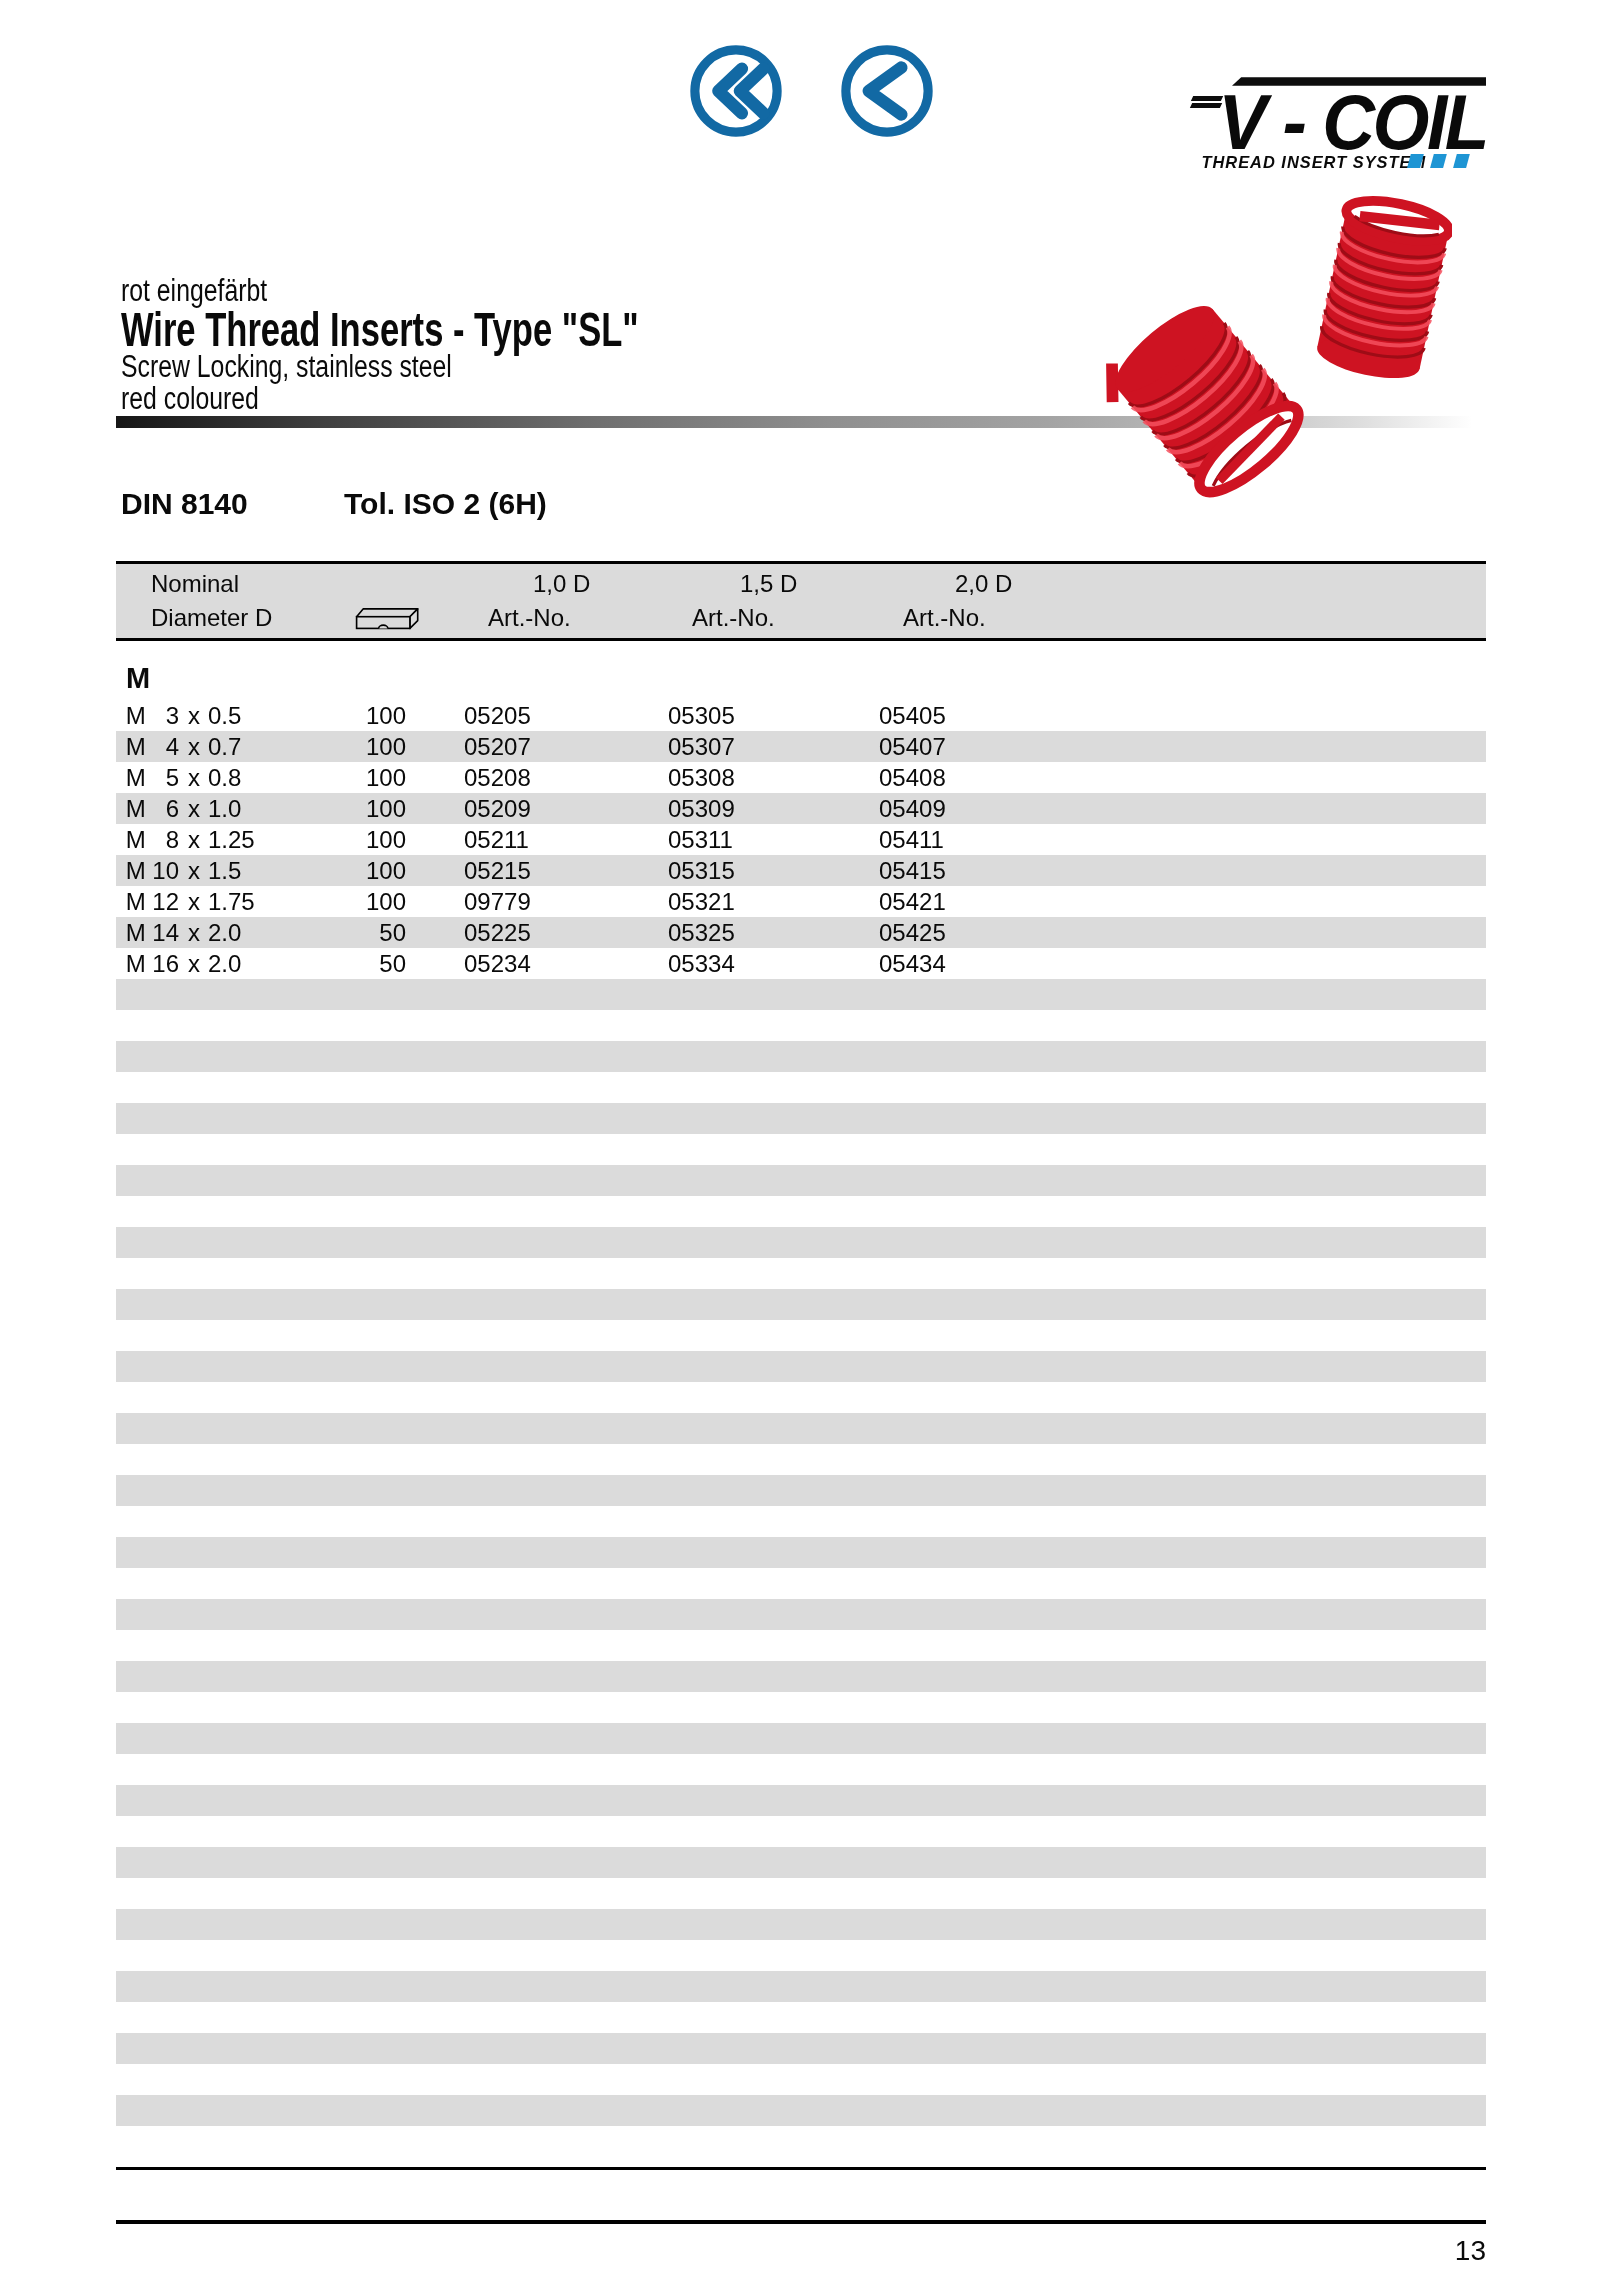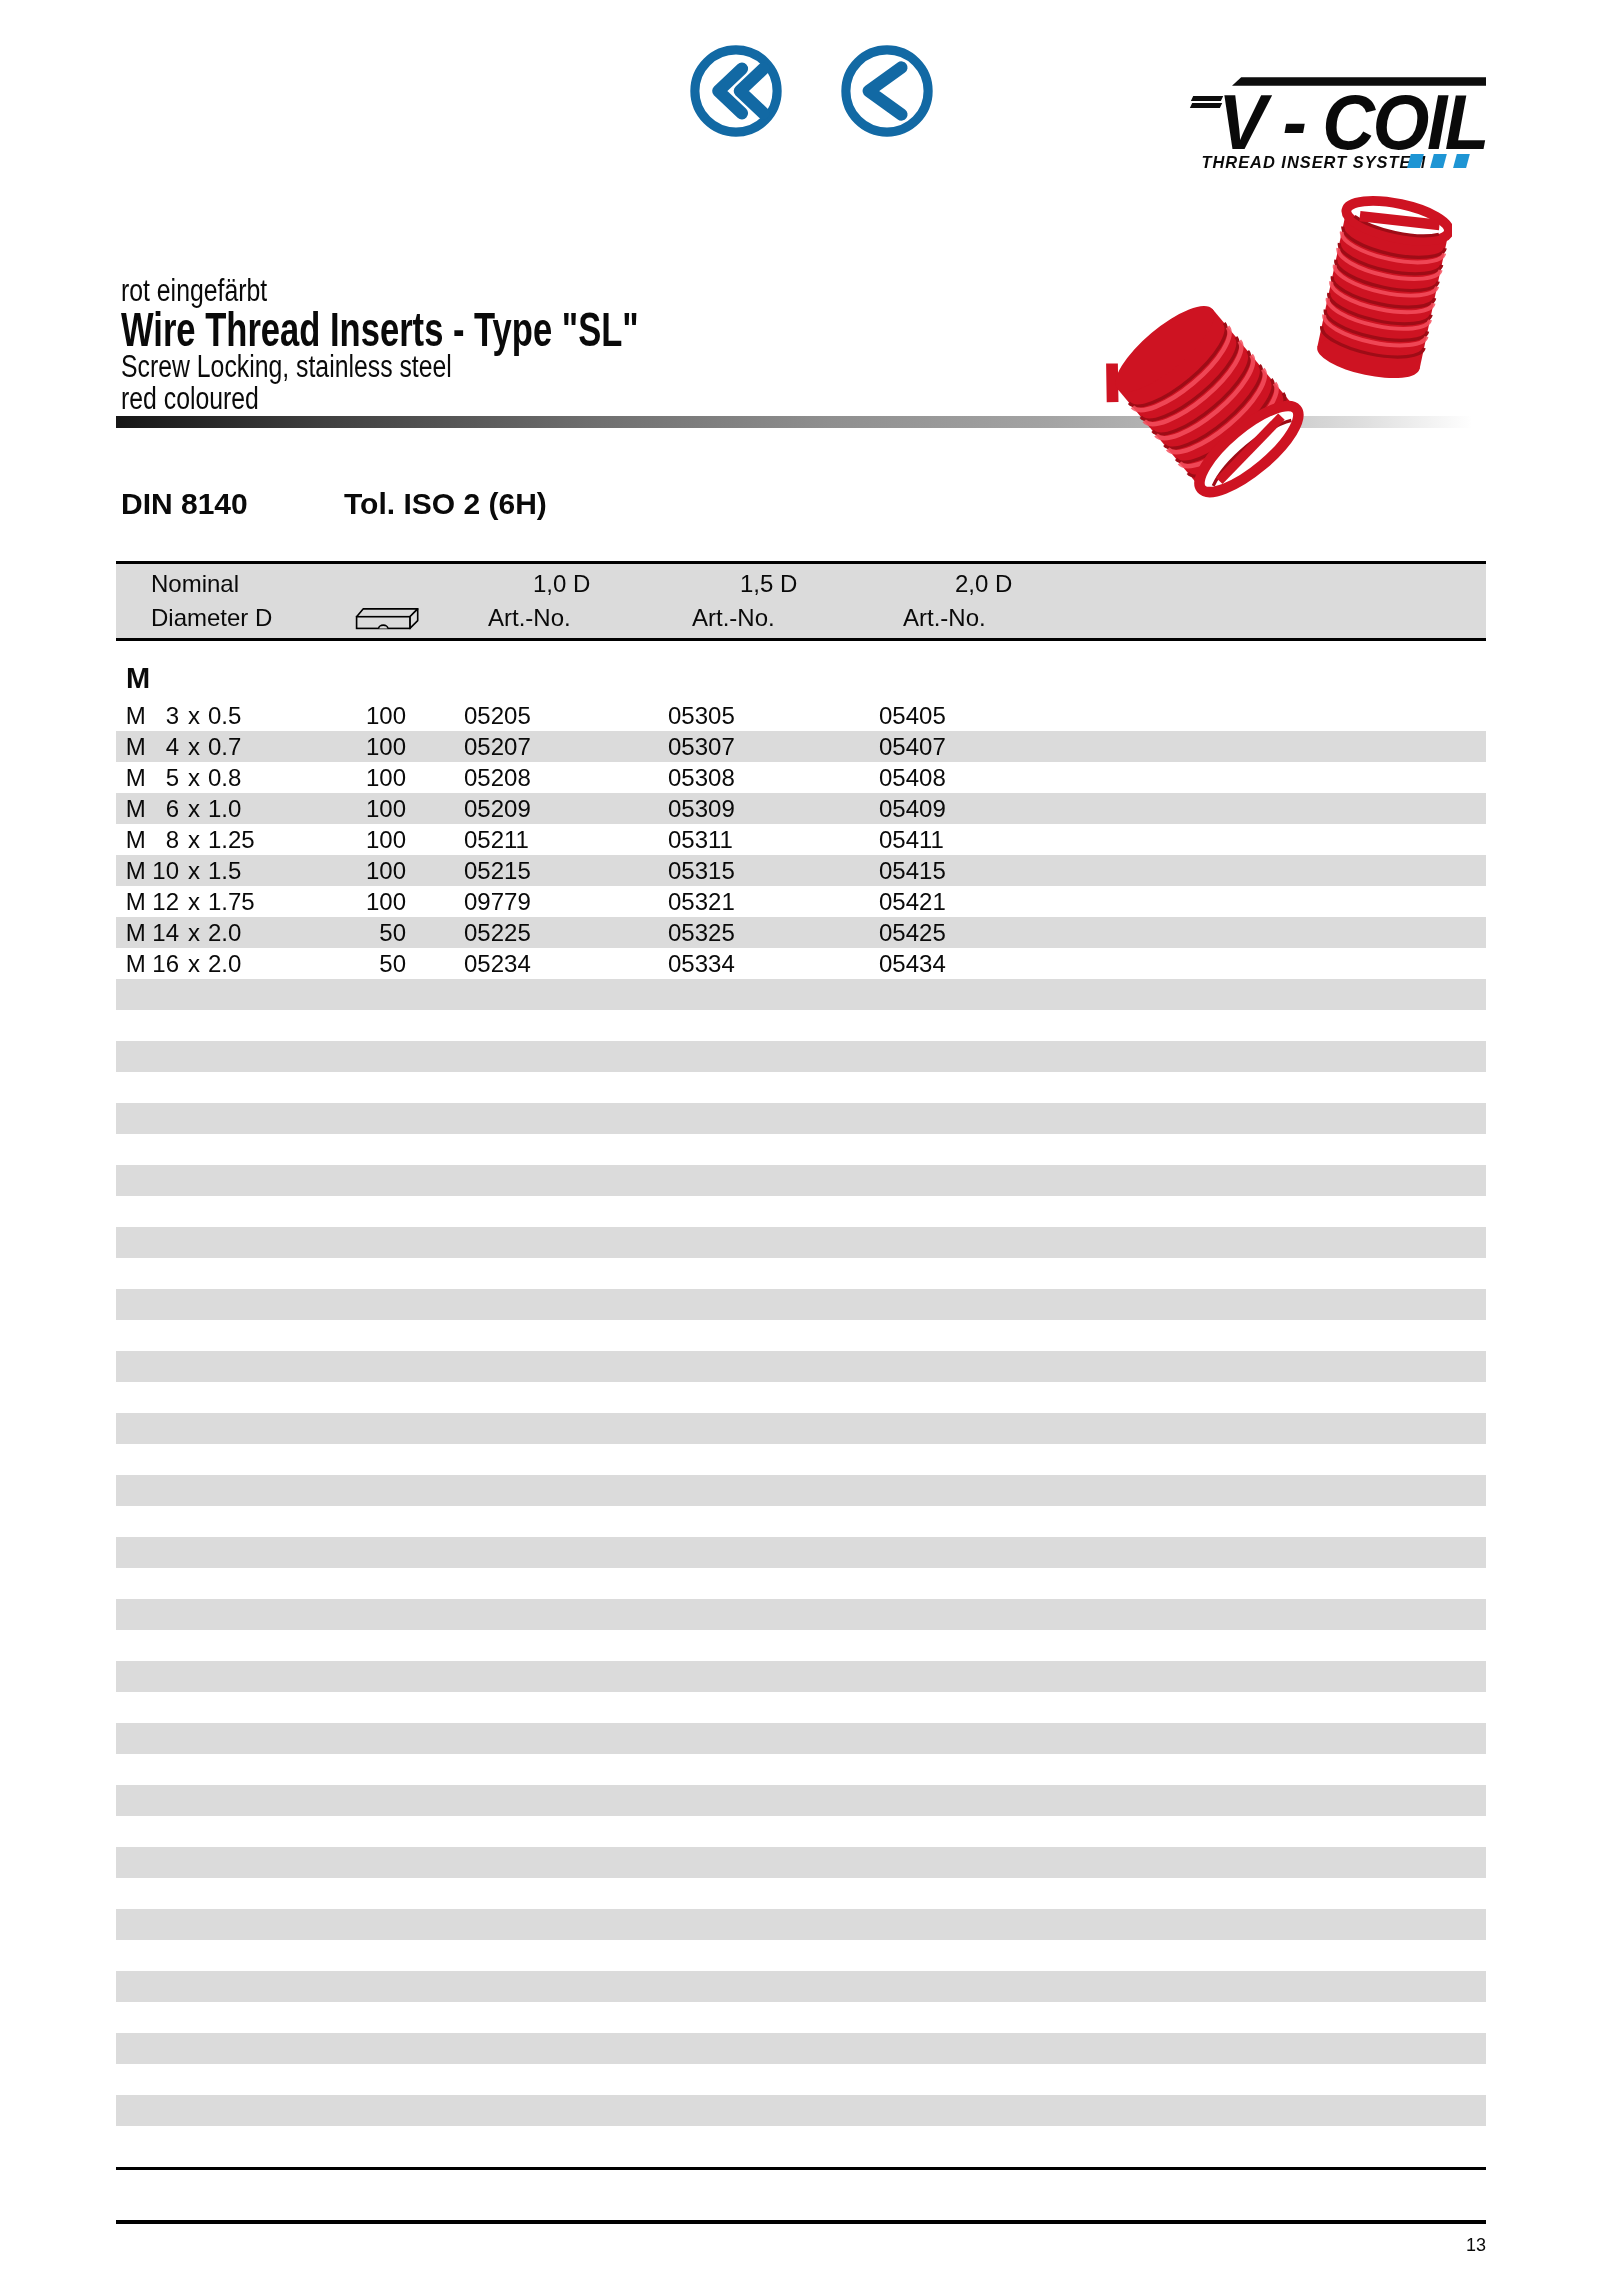--- a/index.html
+++ b/index.html
@@ -57,21 +57,21 @@
   .c-m{left:9.8px;}
   .c-dia{left:13px;width:50px;text-align:right;}
   .c-x{left:65px;width:26px;text-align:center;}
   .c-pitch{left:92px;}
   .c-qty{left:164px;width:126px;text-align:right;}
   .c-a1{left:348px;} .c-a2{left:552px;} .c-a3{left:763px;}
 
   
   .fline{position:absolute;left:116px;width:1370px;background:#000;}
   .fline.one{top:2167px;height:3.3px;} .fline.two{top:2220px;height:3.9px;}
-  .pagenum{position:absolute;left:116px;top:2235px;width:1370px;text-align:right;font-size:18px;}
+  .pagenum{position:absolute;left:116px;top:2235px;width:1370px;text-align:right;font-size:28px;}
 </style>
 </head>
 <body>
 
 <div class="page">
 
   <div class="nav-btn first" title="">
     <svg viewBox="0 0 144 144" width="94" height="94">
       <circle cx="72" cy="72" r="63" fill="none" stroke="#1269a4" stroke-width="14"></circle>
       <path d="M81,38 L45,72 L81,106" fill="none" stroke="#1269a4" stroke-width="19" stroke-linecap="round" stroke-linejoin="round"></path>

